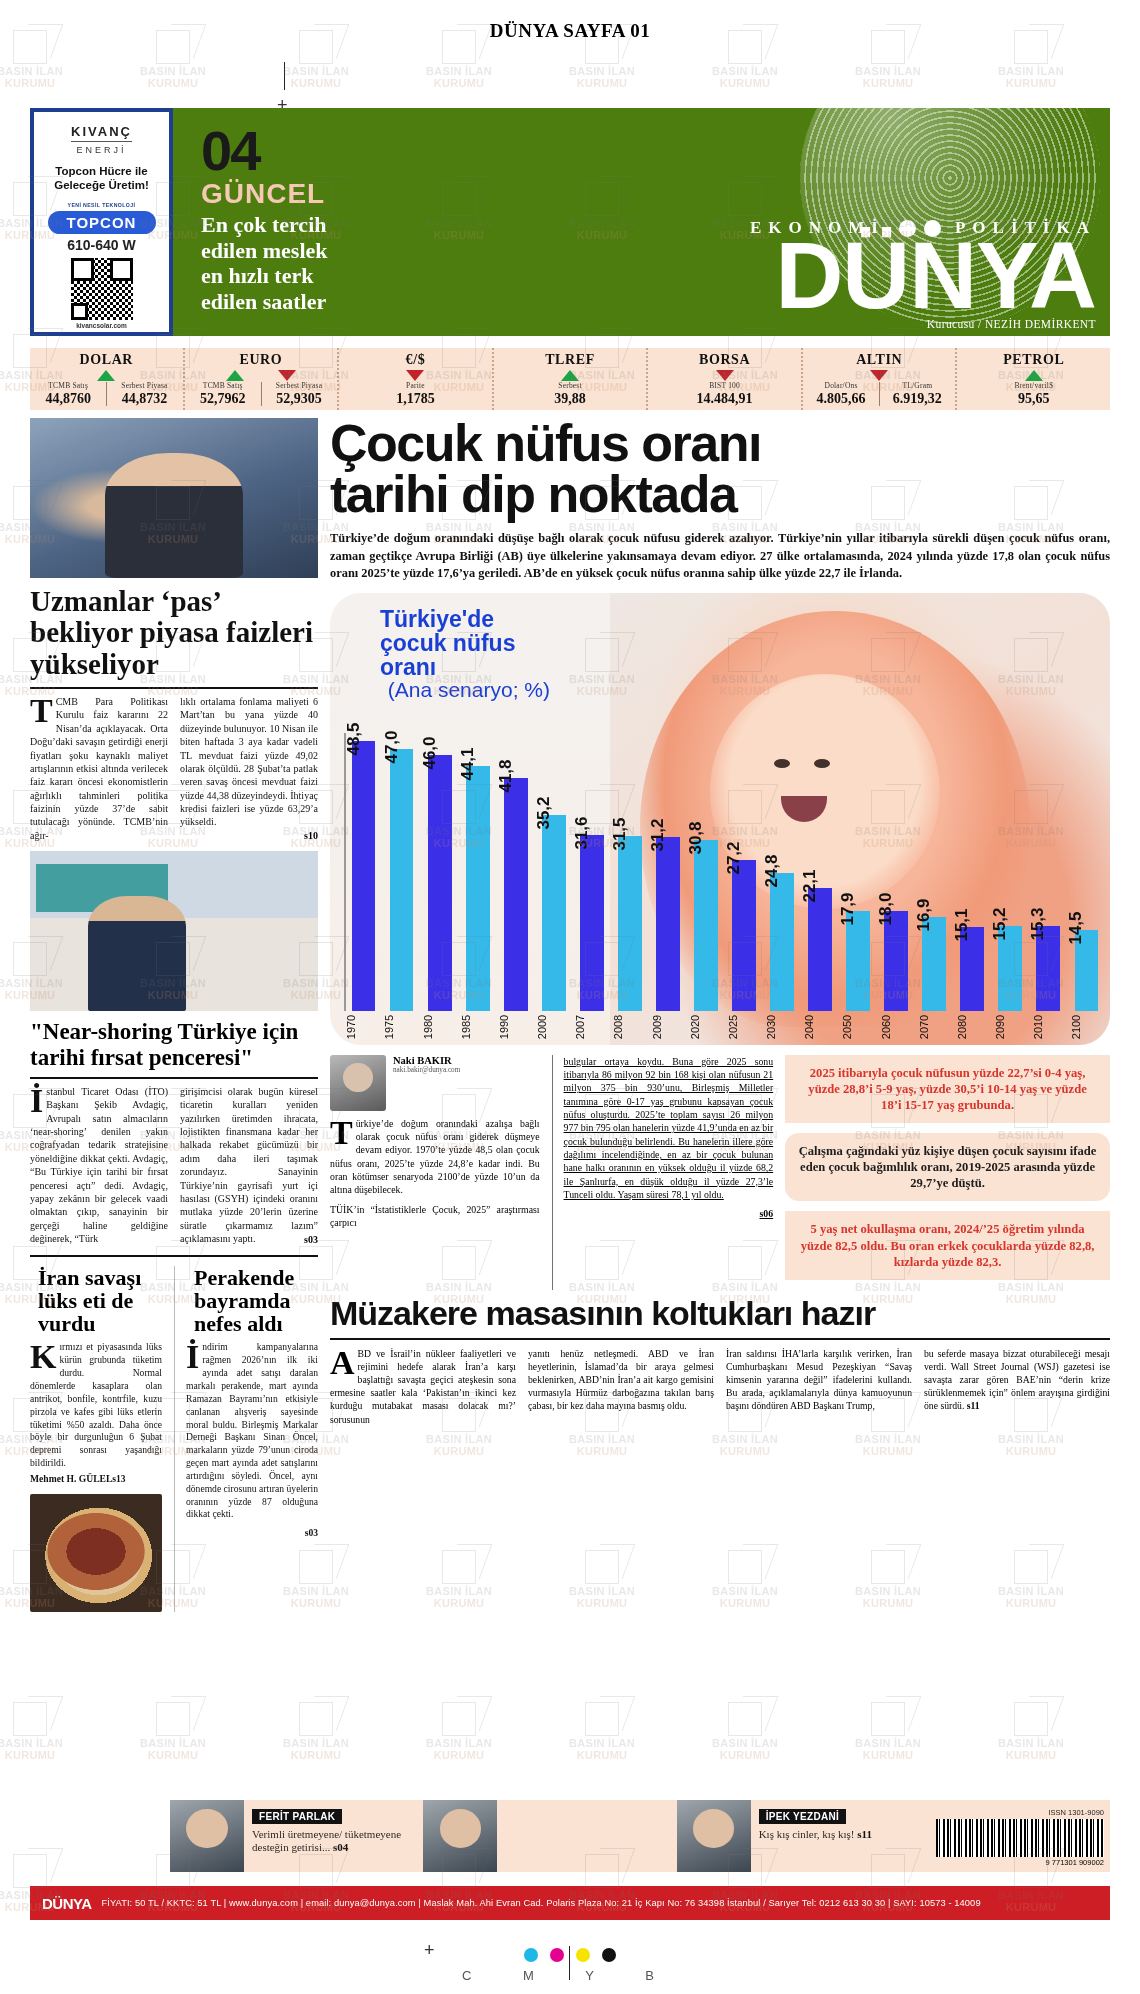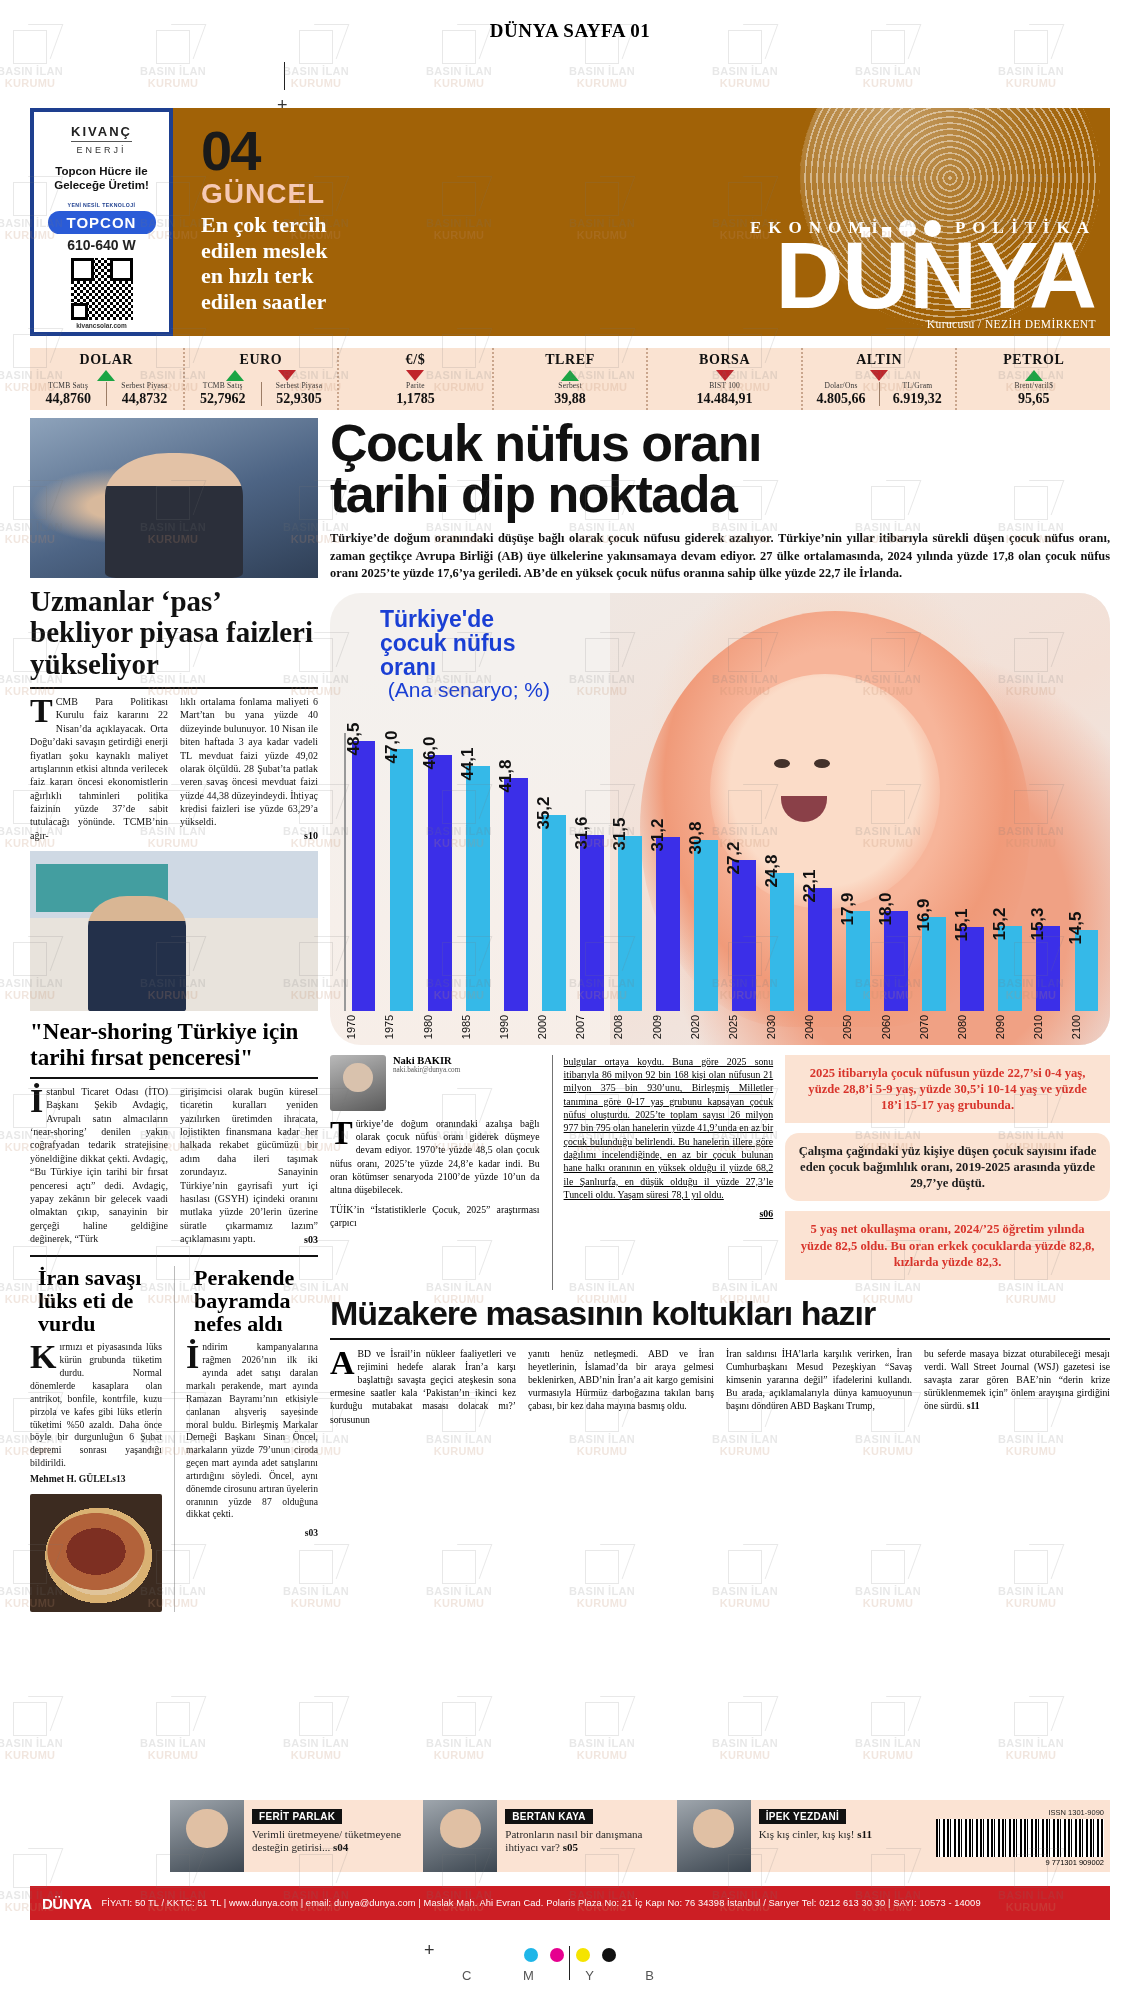--- a/index.html
+++ b/index.html
@@ -119,21 +119,21 @@
   }
   .qr:before { left:0; top:0; }
   .qr:after { right:0; top:0; }
   .qr i { left:0; bottom:0; display:block; }
   .ad-url {
     font-family:"Liberation Sans",sans-serif;
     font-size: 6.5px; font-weight:bold; color:#333; margin-top:2px;
   }
 
   .red-panel {
-    flex: 1; background: #a16207; position: relative;
+    flex: 1; background: #4d7c0f; position: relative;
     overflow: hidden;
   }
   .globe {
     position:absolute; right: 10px; top: -80px;
     width: 300px; height: 300px; border-radius: 50%;
     background:
       radial-gradient(circle at 30% 30%, rgba(255,255,255,.45), rgba(255,255,255,0) 62%),
       repeating-radial-gradient(circle at 50% 50%, rgba(255,255,255,.55) 0 1.6px, transparent 1.6px 6px);
     opacity: .85;
   }
@@ -940,21 +940,20 @@
   </div>
 </div>
 
 <div class="colstrip" id="colstrip">
     <div class="cs">
       <div class="cs-photo"></div>
       <div class="cs-txt"><span class="cs-name">FERİT PARLAK</span><div class="cs-body">Verimli üretmeyene/ tüketmeyene desteğin getirisi... <b>s04</b></div></div>
     </div>
     <div class="cs">
       <div class="cs-photo"></div>
-      <div class="cs-txt"><span class="cs-name">BERTAN KAYA</span><div class="cs-body">Patronların nasıl bir danışmana ihtiyacı var? <b>s05</b></div></div>
     </div>
     <div class="cs">
       <div class="cs-photo"></div>
       <div class="cs-txt"><span class="cs-name">İPEK YEZDANİ</span><div class="cs-body">Kış kış cinler, kış kış! <b>s11</b></div></div>
     </div>
     <div class="isbn">
       <div class="n">ISSN 1301-9090</div>
       <div class="barcode"></div>
       <div class="d">9  771301  909002</div>
     </div>

